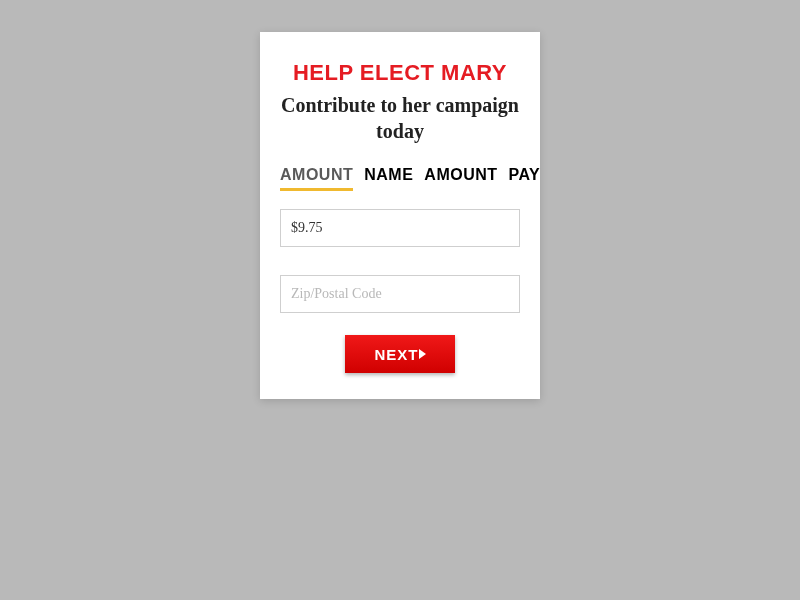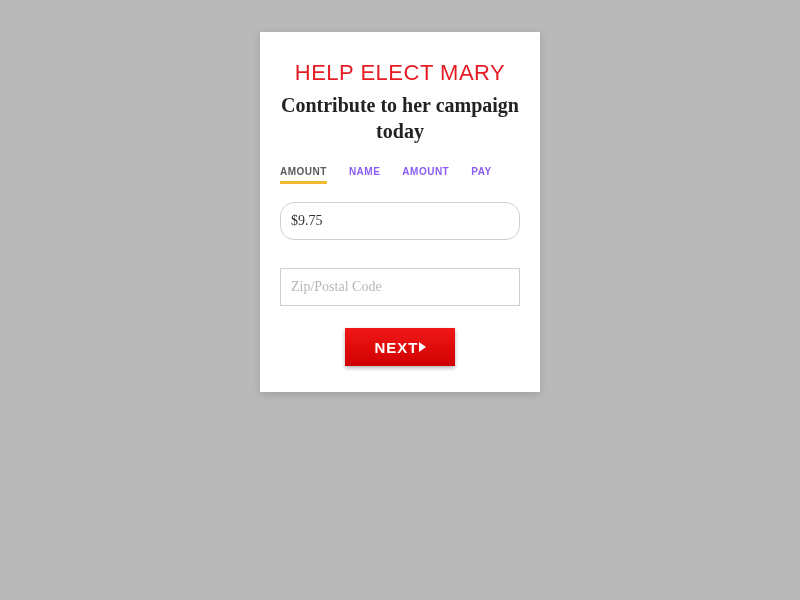--- a/index.html
+++ b/index.html
@@ -14,69 +14,69 @@
     }
     .card {
       width: 280px;
       background: #ffffff;
       margin-top: 32px;
       padding: 28px 20px 26px 20px;
       box-shadow: 0 2px 8px rgba(0,0,0,0.15);
     }
     .title {
       font-family: 'Arial Narrow', Arial, sans-serif;
-      font-weight: 400;
+      font-weight: 700;
       font-size: 22px;
       color: #e51c23;
       text-align: center;
       letter-spacing: 0.5px;
       font-stretch: condensed;
     }
     .subtitle {
       font-family: Georgia, serif;
       font-size: 20px;
       color: #222;
       text-align: center;
       margin-top: 6px;
       line-height: 1.3;
       font-weight: 600;
     }
     .tabs {
       display: flex;
-      gap: 22px;
+      gap: 11px;
       margin-top: 22px;
       font-family: 'Arial Narrow', Arial, sans-serif;
       font-weight: 700;
-      font-size: 10px;
+      font-size: 16px;
       letter-spacing: 0.5px;
       font-stretch: condensed;
     }
     .tab {
-      color: #8b5cf6;
+      color: #000000;
       cursor: pointer;
       padding-bottom: 4px;
     }
     .tab.active {
       color: #5a5a5a;
       border-bottom: 3px solid #f0b92f;
     }
     .input {
       width: 100%;
       height: 38px;
       border: 1px solid #cfcfcf;
       padding: 0 10px;
       font-family: Georgia, serif;
       font-size: 14px;
       color: #333;
       outline: none;
     }
     .input::placeholder {
       color: #b8b8b8;
     }
-    .input-amount { margin-top: 18px; border-radius: 14px; }
+    .input-amount { margin-top: 18px; }
     .input-zip { margin-top: 28px; }
     .next-btn {
       display: flex;
       align-items: center;
       justify-content: center;
       width: 110px;
       height: 38px;
       margin: 22px auto 0 auto;
       background: linear-gradient(to bottom, #f01818 0%, #d00000 100%);
       color: #fff;

